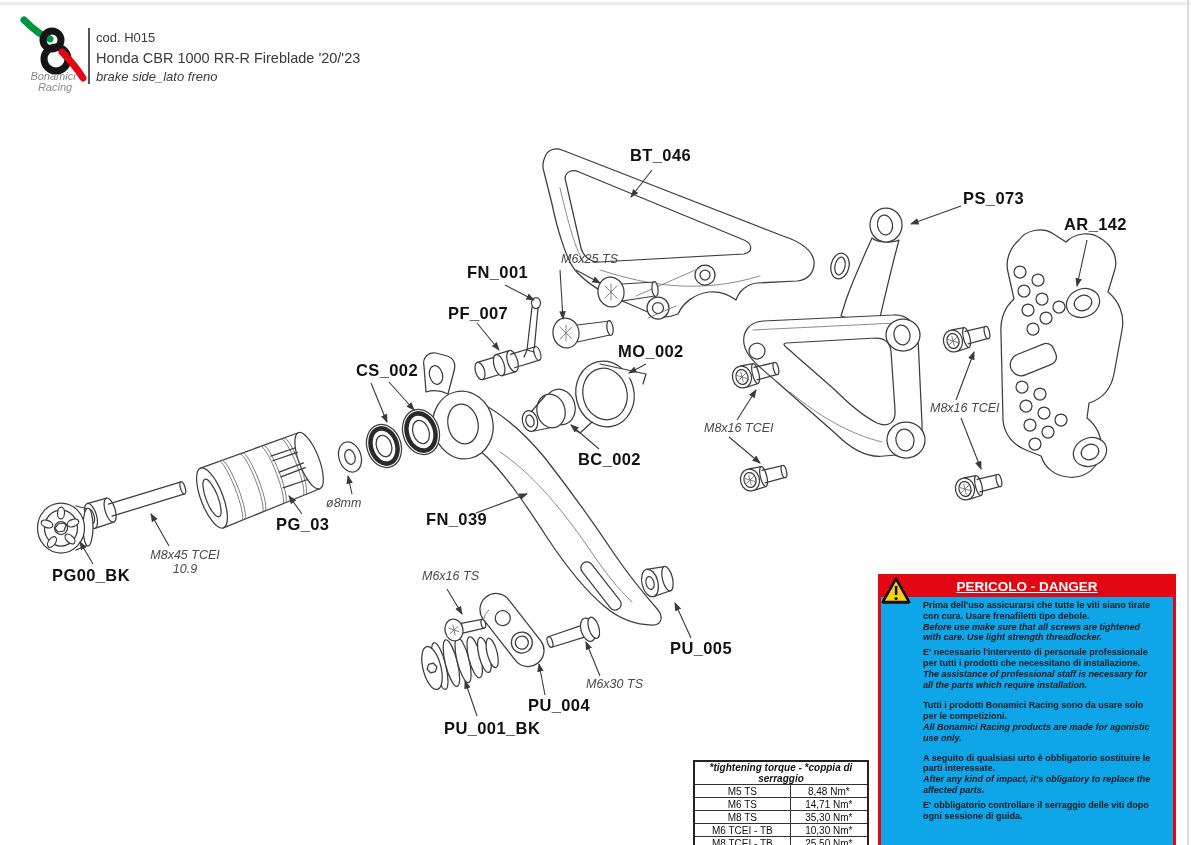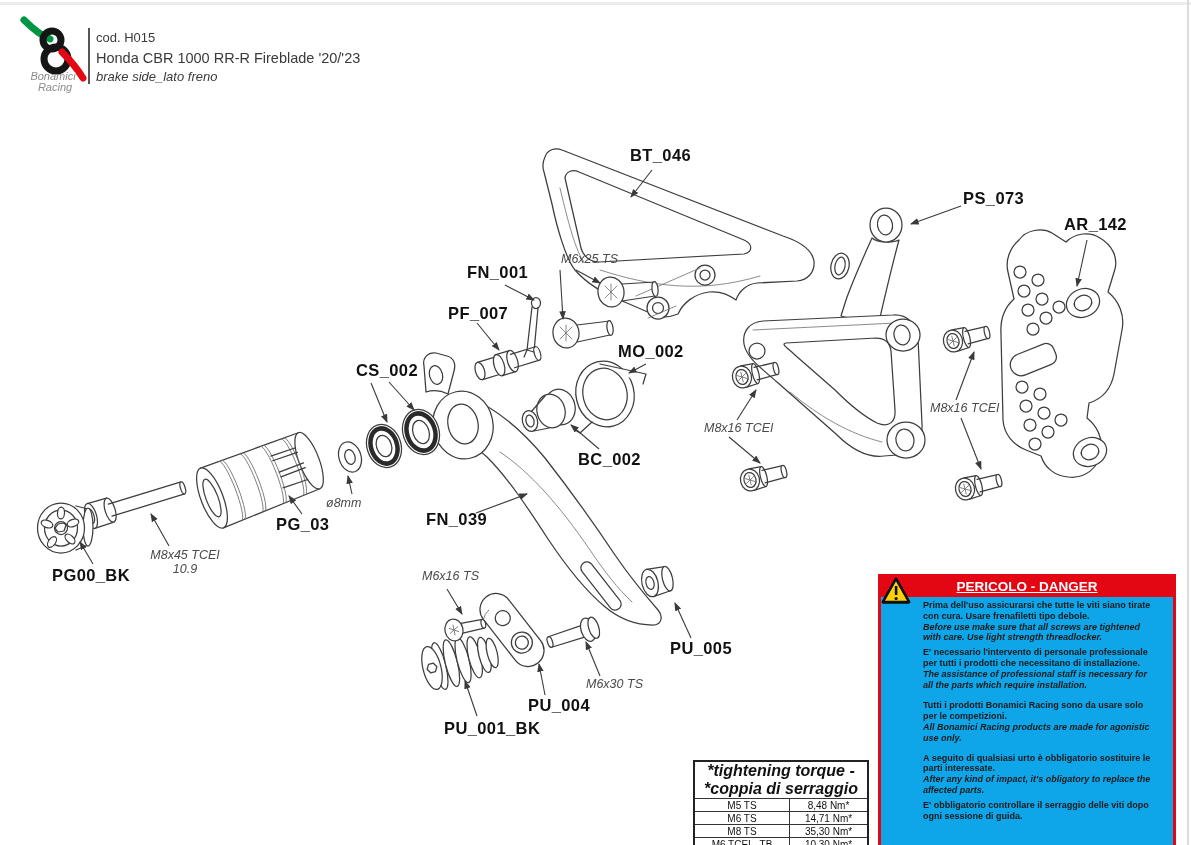--- a/index.html
+++ b/index.html
@@ -21,21 +21,21 @@
 
   svg{position:absolute;left:0;top:0;}
   .part{stroke:#3d3d3d;stroke-width:1.25;fill:#fff;stroke-linejoin:round;stroke-linecap:round;}
   .part-thin{stroke:#6d6d6d;stroke-width:0.8;fill:none;stroke-linecap:round;}
   .ring-thick{stroke:#2a2a2a;stroke-width:4.5;fill:none;}
 
   
   .torque{position:absolute;left:693px;top:760px;width:176px;border-collapse:collapse;
           background:#fff;font-size:10px;color:#111;}
   .torque th,.torque td{border:1px solid #333;text-align:center;padding:0 2px;height:12px;}
-  .torque th{font-style:italic;font-weight:bold;font-size:16px;height:14px;}
+  .torque th{font-style:italic;font-weight:bold;font-size:10px;height:14px;}
   .torque{border:2px solid #222;}
 
   
   .danger{position:absolute;left:878px;top:574px;width:298px;height:279px;background:#0ea5e9;
           border:3px solid #e30613;box-sizing:border-box;}
   .danger-title{background:#e30613;color:#fff;font-weight:bold;font-size:13.5px;
                 text-align:center;text-decoration:underline;padding:2px 0 3px 0;}
   .d-row{display:flex;align-items:flex-end;gap:5px;padding:3px 22px 1px 5px;}
   .d-icon{flex:0 0 32px;display:flex;justify-content:center;}
   .d-txt{flex:1;}

